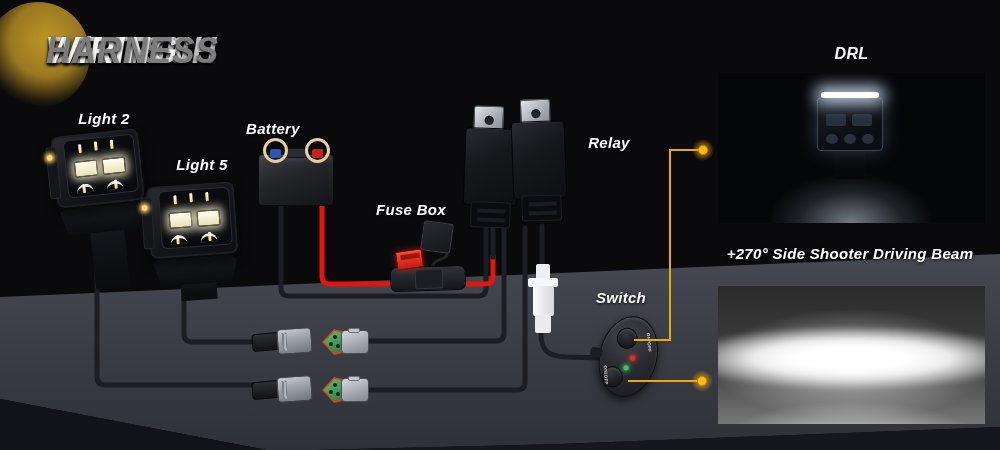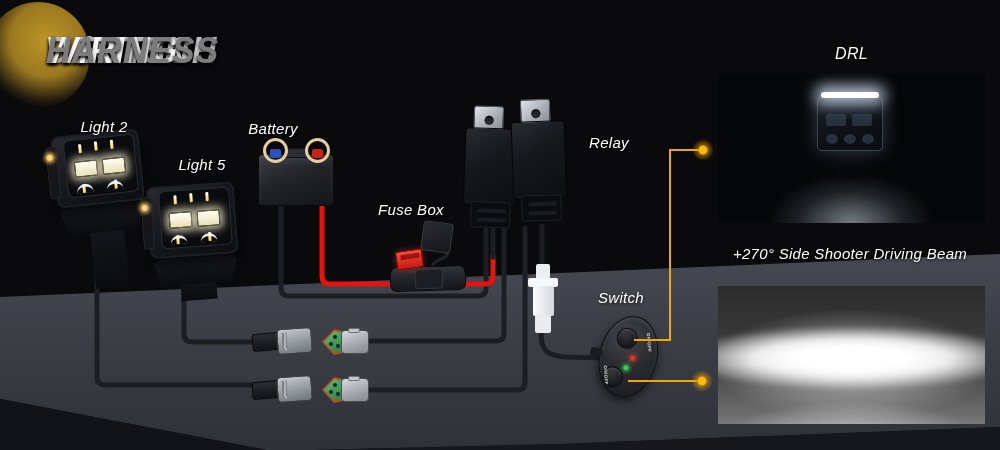--- a/index.html
+++ b/index.html
@@ -16,21 +16,21 @@
   .title{left:46px;top:30px;width:700px;white-space:nowrap;
          font-style:italic;font-weight:700;font-size:34px;letter-spacing:1px;
          transform:scale(1,1.06);transform-origin:left top;}
   .title span{position:static;display:inline-block;margin-right:10px;text-shadow:0 2px 3px rgba(0,0,0,.9);}
   .t-silver{color:#cdcdcd;}
   .t-silver2{color:#c2c2c2;}
   .t-bright{color:#f4f4f4;}
   .t-dark{color:#7c7c7c;}
 
   
-  .lbl{color:#fff;font-style:italic;font-weight:400;font-size:15px;letter-spacing:.3px;
+  .lbl{color:#fff;font-style:italic;font-weight:700;font-size:15px;letter-spacing:.3px;
        text-align:center;text-shadow:0 1px 3px rgba(0,0,0,.85);}
 
   
   .pod .body{left:0;top:0;width:92px;height:76px;border-radius:10px;border:2px solid #08090b;
              background:linear-gradient(145deg,#2b2c32 0%,#16171b 45%,#0d0e11 100%);
              box-shadow:inset 0 0 0 2px #1e1f25, 0 6px 10px rgba(0,0,0,.55);}
   .pod .lens{left:14px;top:7px;width:71px;height:58px;background:#0a0b0e;border-radius:6px;border:1px solid #2b2d35;overflow:hidden;}
   .lens .sq{top:21px;width:23px;height:16px;border-radius:2px;border:1px solid #6b6throw550;
             border:1px solid #66603e;background:linear-gradient(#fffef4,#e9e0b8);
             box-shadow:0 0 9px 3px rgba(255,248,214,.8);}
@@ -315,21 +315,21 @@
     <div class="gface">
         <i class="h1"></i>
         <i class="h2"></i>
         <i class="h3"></i>
       </div>
     <div class="fbody">
         <i></i>
       </div>
   </div>
 
-  <div class="lbl" style="left:68px;top:118px;width:72px;">Light 2</div>
+  <div class="lbl" style="left:68px;top:110px;width:72px;">Light 2</div>
   <div class="lbl" style="left:166px;top:156px;width:72px;">Light 5</div>
   <div class="lbl" style="left:236px;top:120px;width:74px;">Battery</div>
   <div class="lbl" style="left:368px;top:201px;width:86px;">Fuse Box</div>
   <div class="lbl" style="left:579px;top:134px;width:60px;">Relay</div>
   <div class="lbl" style="left:586px;top:289px;width:70px;">Switch</div>
 
   <div class="lbl" style="left:718px;top:45px;width:267px;font-size:16px;">DRL</div>
   <div class="drl-photo">
     <div class="drl-floor"></div>
     <div class="drl-base"></div>

